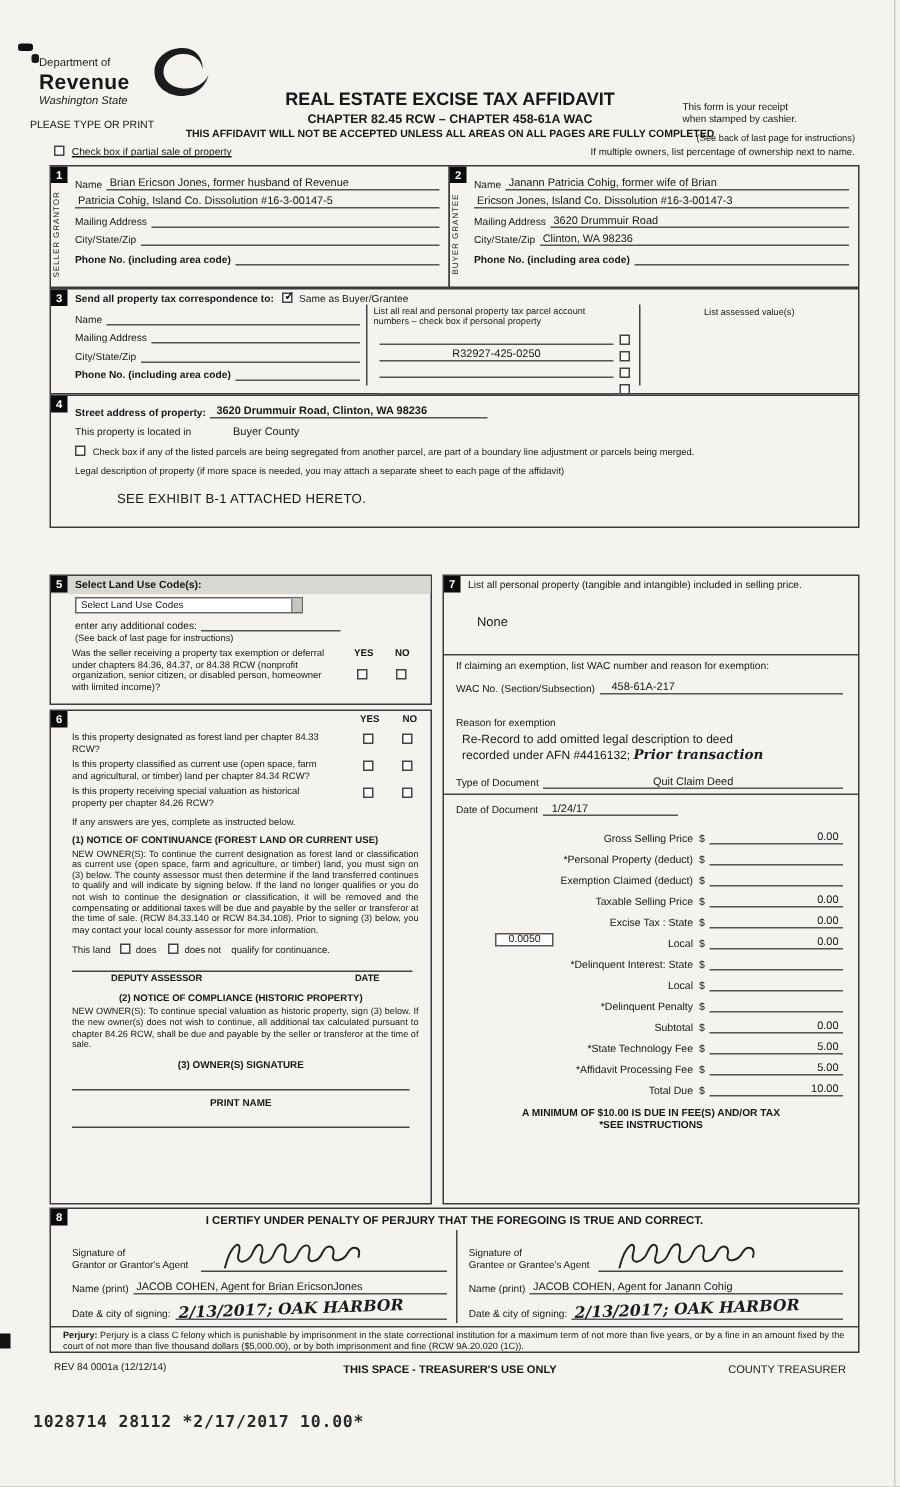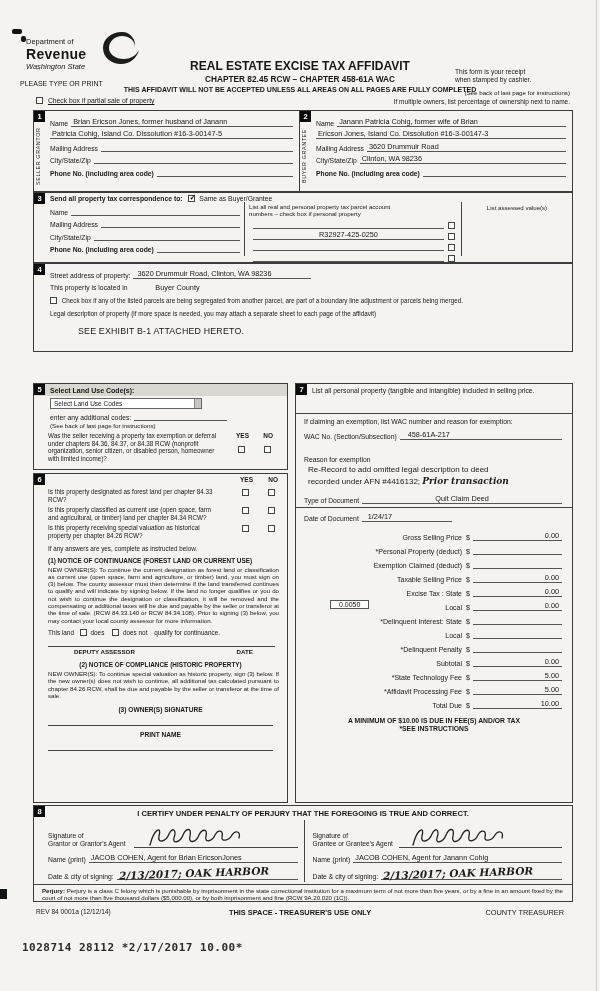--- a/index.html
+++ b/index.html
@@ -67,21 +67,21 @@
     <span style="text-decoration:underline;margin-left:3px;">Check box if partial sale of property</span>
   </div>
   <div class="abs" style="left:330px;top:98px;width:240px;text-align:right;font-size:6.5px;">If multiple owners, list percentage of ownership next to name.</div>
 
   <div class="box" style="left:33px;top:110px;width:267px;height:82px;">
     <div class="num">1</div>
     <div class="vlabel">SELLER GRANTOR</div>
     <div style="margin:3px 6px 0 16px;">
       <div class="frow">
         <span class="lbl">Name</span>
-        <span class="line">Brian Ericson Jones, former husband of Janann</span>
+        <span class="line">Brian Ericson Jones, former husband of Revenue</span>
       </div>
       <div class="frow">
           <span class="line">Patricia Cohig, Island Co. Dissolution #16-3-00147-5</span>
         </div>
       <div class="frow">
         <span class="lbl">Mailing Address</span>
         <span class="line"></span>
       </div>
       <div class="frow">
         <span class="lbl">City/State/Zip</span>
@@ -139,21 +139,21 @@
           </div>
         <div class="frow">
             <span class="lbl">City/State/Zip</span>
             <span class="line"></span>
           </div>
         <div class="frow">
             <span class="lbl bold">Phone No. (including area code)</span>
             <span class="line"></span>
           </div>
       </div>
-      <div style="width:218px;border-left:1px solid #444;border-right:1px solid #444;padding:1px 2px 0 4px;">
+      <div style="width:183px;border-left:1px solid #444;border-right:1px solid #444;padding:1px 2px 0 4px;">
         <div class="tiny">List all real and personal property tax parcel account</div>
         <div class="tiny">numbers – check box if personal property</div>
         <div class="prow">
             <span class="pline"></span>
             <span class="cb"></span>
           </div>
         <div class="prow">
             <span class="pline">R32927-425-0250</span>
             <span class="cb"></span>
           </div>
@@ -168,21 +168,21 @@
       </div>
       <div style="flex:1;padding:2px 4px 0 4px;">
         <div class="tiny ctr">List assessed value(s)</div>
       </div>
     </div>
   </div>
 
   <div class="box" style="left:33px;top:263px;width:540px;height:89px;">
     <div class="num">4</div>
     <div style="margin:2px 8px 0 16px;">
-      <div class="frow" style="height:13px;">
+      <div class="frow" style="height:13px;font-weight:bold;">
         <span class="lbl">Street address of property:</span>
         <span style="border-bottom:1px solid #555;padding:0 40px 0 4px;font-size:7.3px;white-space:nowrap;">3620 Drummuir Road, Clinton, WA  98236</span>
       </div>
       <div style="margin-top:4px;font-size:6.8px;">
         <span>This property is located in</span>
         <span style="margin-left:26px;font-size:7.3px;">Buyer County</span>
       </div>
       <div style="margin-top:5px;font-size:6.3px;">
         <span class="cb"></span>
         <span style="margin-left:3px;">Check box if any of the listed parcels are being segregated from another parcel, are part of a boundary line adjustment or parcels being merged.</span>
@@ -254,20 +254,21 @@
     <div class="tiny" style="margin:2px 8px 0 14px;text-align:justify;">NEW OWNER(S): To continue special valuation as historic property, sign (3) below. If the new owner(s) does not wish to continue, all additional tax calculated pursuant to chapter 84.26 RCW, shall be due and payable by the seller or transferor at the time of sale.</div>
     <div class="bold ctr" style="margin-top:7px;font-size:6.6px;">(3) OWNER(S) SIGNATURE</div>
     <div class="sigline" style="margin:12px 14px 0 14px;"></div>
     <div class="bold ctr" style="margin-top:5px;font-size:6.6px;">PRINT NAME</div>
     <div class="sigline" style="margin:12px 14px 0 14px;"></div>
   </div>
 
   <div class="box" style="left:295px;top:383px;width:278px;height:420px;">
     <div class="num">7</div>
     <div style="margin:3px 10px 0 16px;font-size:6.8px;line-height:8.6px;">List all personal property (tangible and intangible) included in selling price.</div>
+    <div style="margin:13px 0 0 22px;font-size:8.6px;">None</div>
     <div class="divider" style="margin-top:17px;"></div>
     <div style="margin:4px 6px 0 8px;font-size:6.8px;">If claiming an exemption, list WAC number and reason for exemption:</div>
     <div class="frow" style="margin:3px 10px 16px 8px;">
       <span class="lbl">WAC No. (Section/Subsection)</span>
       <span class="line" style="text-align:left;padding-left:8px;">458-61A-217</span>
     </div>
     <div style="margin:3px 0 0 8px;font-size:6.8px;">Reason for exemption</div>
     <div style="margin:2px 8px 0 12px;font-size:8px;line-height:10.5px;">
       <div>Re-Record to add omitted legal description to deed</div>
       <div>

